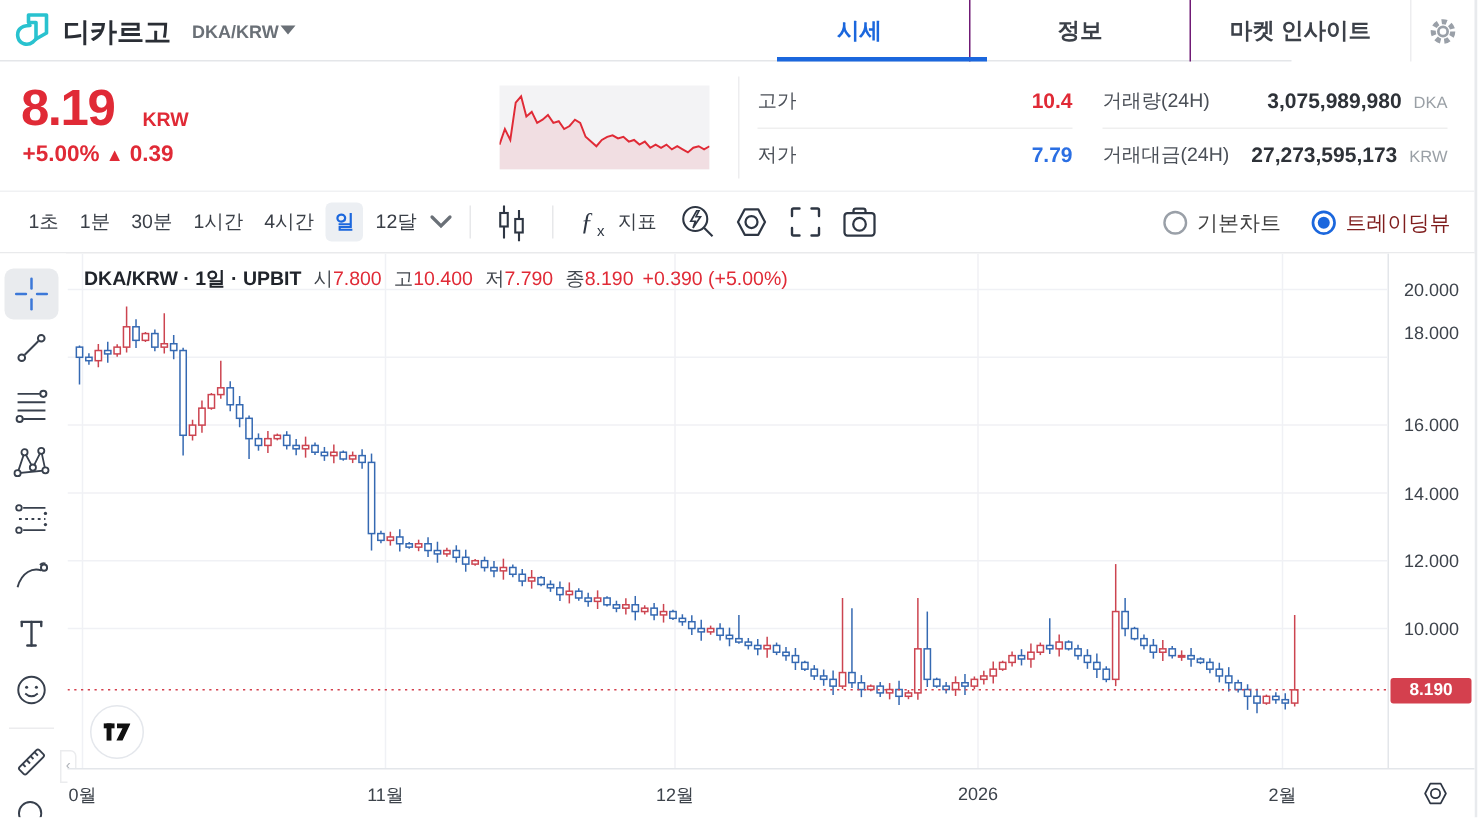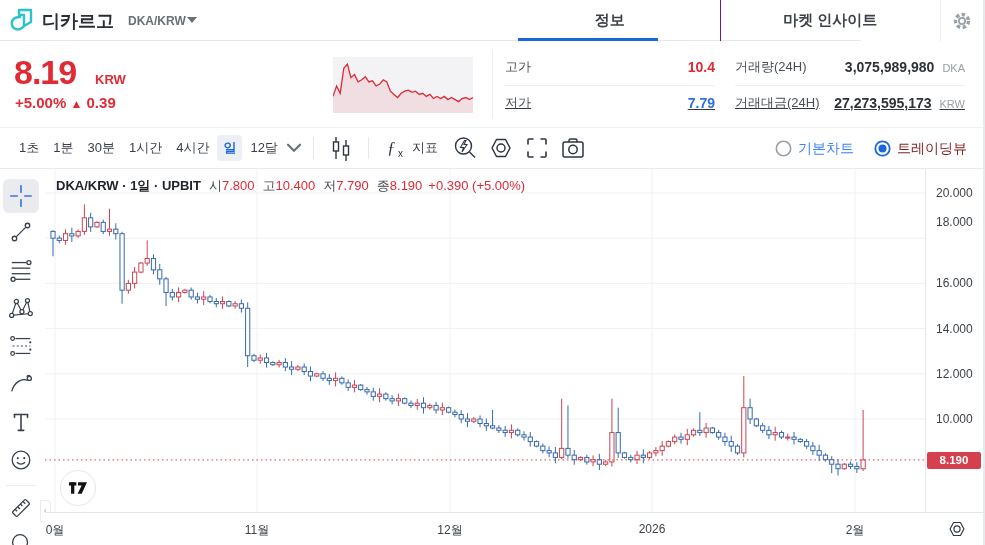--- a/index.html
+++ b/index.html
@@ -24,37 +24,37 @@
   
   .info { position:absolute; top:41px; left:0; width:985px; height:87px; border-bottom:1px solid #f0f1f3; }
   .price-big { position:absolute; left:14px; top:12px; font-size:34px; font-weight:bold; color:#e02a36; letter-spacing:-1px; }
   .price-unit { position:absolute; left:95px; top:31px; font-size:13px; font-weight:bold; color:#e02a36; }
   .price-change { position:absolute; left:15px; top:53px; font-size:15px; font-weight:bold; color:#e02a36; }
   .sparkline-box { position:absolute; left:333px; top:16px; width:140px; height:56px; background:#f3f3f5; }
   .info-divider-v { position:absolute; left:492px; top:10px; width:1px; height:68px; background:#ededef; }
   .stat-col1 { position:absolute; left:505px; top:0; width:210px; height:87px;text-align:right; }
   .stat-col2 { position:absolute; left:735px; top:0; width:230px; height:87px; }
   .stat-row { position:absolute; left:0; width:100%; height:16px; display:flex; justify-content:space-between; align-items:center; }
-  .stat-row.r1 { top:18px; } .stat-row.r2 { top:54px;text-decoration:underline; }
+  .stat-row.r1 { top:18px; } .stat-row.r2 { top:54px; }
   .stat-hr { position:absolute; left:0; top:44px; width:100%; height:1px; background:#efefef; }
   .stat-label { font-size:13px; color:#4a4f57; }
   .stat-value { font-size:14px; font-weight:bold; color:#2e3238; }
   .stat-value.red { color:#e02a36; } .stat-value.blue { color:#2b6fe3; }
   .stat-unit { font-size:11px; color:#9aa0a6; font-weight:normal; margin-left:8px; }
 
   
   .ctoolbar { position:absolute; top:128px; left:0; width:985px; height:41px; border-bottom:1px solid #e9eaec; display:flex; align-items:center; }
   .intervals { display:flex; align-items:center; gap:2px; padding-left:13px; }
   .int-btn { font-size:13px; color:#3a3f47; padding:4px 6px; border-radius:4px; cursor:pointer; white-space:nowrap; }
   .int-btn.active { color:#1b67dd; background:#eceff3; font-weight:bold; }
   .tb-sep { width:1px; height:22px; background:#e7e8ea; margin:0 9px; }
   .tb-icon { width:26px; height:26px; display:flex; align-items:center; justify-content:center; color:#2e3643; cursor:pointer; margin:0 5px; }
   .tb-label { font-size:13px; color:#3a3f47; margin-left:-2px; cursor:pointer; }
   .chart-type { position:absolute; right:18px; top:0; height:41px; display:flex; align-items:center; gap:20px; }
-  .radio-opt { display:flex; align-items:center; gap:6px; font-size:14px; color:#3b82f6; cursor:pointer; }
+  .radio-opt { display:flex; align-items:center; gap:6px; font-size:14px; color:#404040; cursor:pointer; }
   .radio-opt.selected { color:#7f1d1d; }
 
   
   .chart-area { position:absolute; top:169px; left:0; width:985px; height:376px; }
   .draw-bar { position:absolute; left:0; top:0; width:44px; height:376px; background:#fff; }
   .draw-icon { position:absolute; left:3px; width:36px; height:34px; display:flex; align-items:center; justify-content:center; color:#38404d; cursor:pointer; border-radius:6px; }
   .draw-icon.selected { background:#e9ebee; color:#3c78d8; }
   .draw-hr { position:absolute; left:6px; width:30px; height:1px; background:#ececee; }
   .collapse-handle { position:absolute; left:40px; top:331px; width:11px; height:22px; background:#fff; border:1px solid #ebecee; border-radius:0 4px 4px 0; color:#b0b4ba; font-size:10px; line-height:20px; text-align:center; cursor:pointer; }
   .plot { position:absolute; left:45px; top:0; width:880px; height:343px; }
@@ -81,20 +81,21 @@
     <svg class="logo" viewBox="0 0 26 25" fill="none">
       <path d="M10 2 H22 V14 L15 18 V7 H10 Z" stroke="#29c2cf" stroke-width="2.4" stroke-linejoin="round"></path>
       <path d="M11 9 C4 9 2 13 3 17 C4 21 9 23 13 20 L15 18" stroke="#29c2cf" stroke-width="2.4" fill="none" stroke-linecap="round"></path>
     </svg>
     <div class="coin-title">디카르고</div>
     <div class="coin-pair">DKA/KRW</div>
     <svg class="title-caret" viewBox="0 0 12 10">
         <path d="M1 2 L6 8 L11 2 Z" fill="#6a7077"></path>
       </svg>
     <div class="tabs">
+      <div class="tab active">시세</div>
       <div class="tab">정보</div>
       <div class="tab">마켓 인사이트</div>
     </div>
     <div class="tab-underline"></div>
     <div class="header-divider-v"></div>
     <svg class="header-gear" viewBox="0 0 22 22" fill="none">
       <circle cx="11" cy="11" r="6.5" stroke="#9aa0a8" stroke-width="3.4" stroke-dasharray="3.4,2.5"></circle>
       <circle cx="11" cy="11" r="3.1" stroke="#9aa0a8" stroke-width="1.8" fill="#fff"></circle>
     </svg>
   </div>

